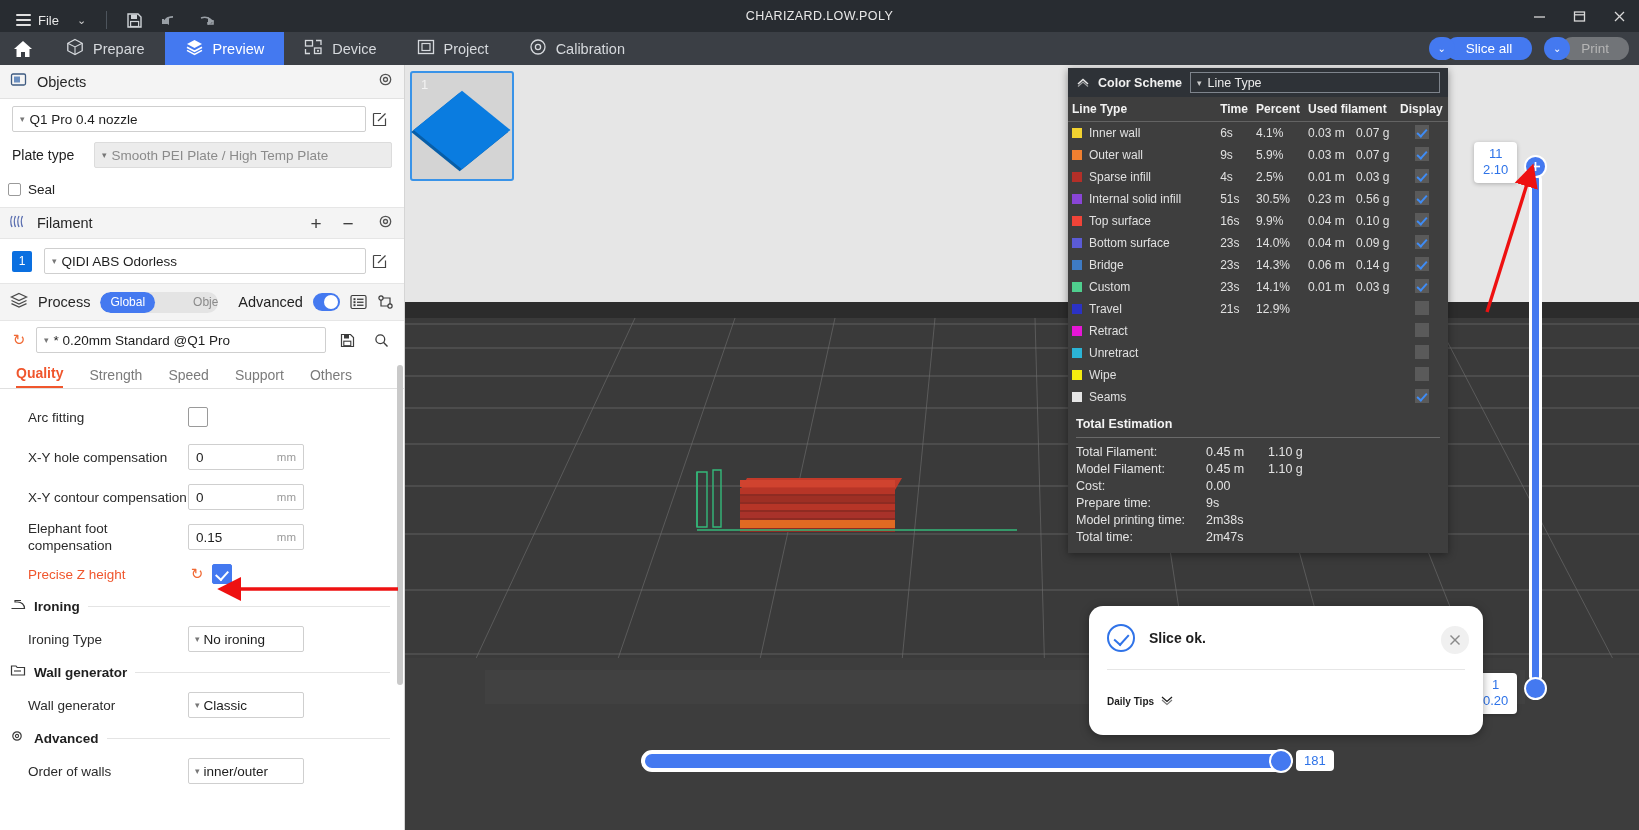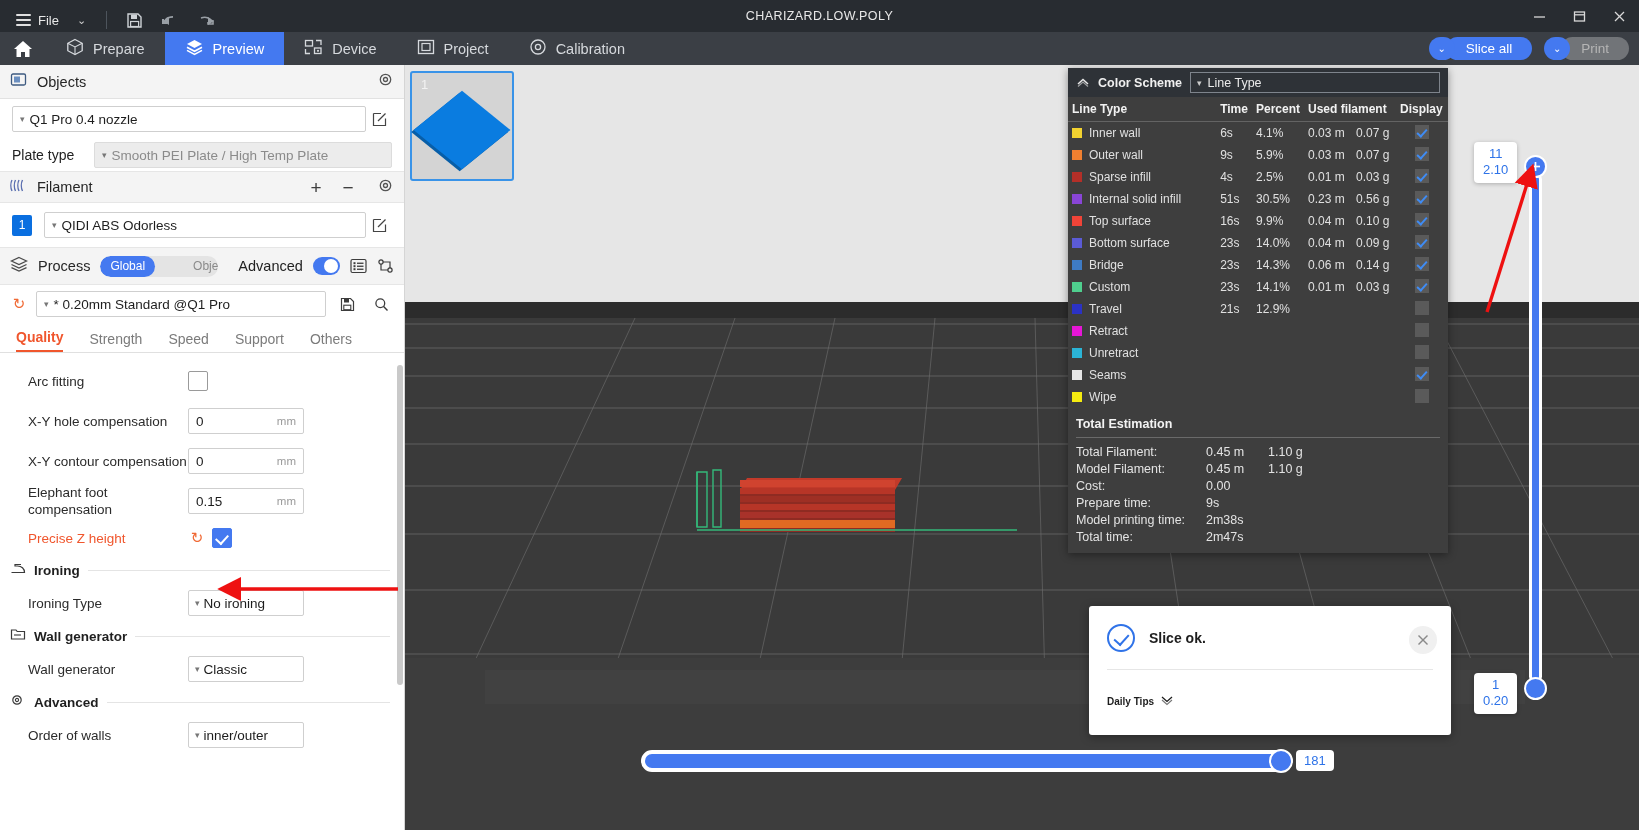--- a/index.html
+++ b/index.html
@@ -274,22 +274,22 @@
     position: absolute; right: -4px; top: -1px; width: 24px; height: 24px; border-radius: 50%;
     background: #4479f0; border: 2px solid #fff;
   }
   .hs-tip {
     position: absolute; left: 655px; top: 0px; background: #fff; color: #2e73e8;
     font-size: 13px; padding: 3px 8px; border-radius: 4px;
   }
 
   
   .popup {
-    position: absolute; left: 1089px; top: 606px; width: 362px; height: 129px;
-    background: #fff; border-radius: 3px; box-shadow: 0 2px 10px rgba(0,0,0,.35);
+    position: absolute; left: 1089px; top: 606px; width: 394px; height: 129px;
+    background: #fff; border-radius: 14px; box-shadow: 0 2px 10px rgba(0,0,0,.35);
   }
   .popup-row1 { display: flex; align-items: center; gap: 14px; padding: 18px 16px 0 18px; }
   .ok-circle {
     width: 28px; height: 28px; border-radius: 50%; border: 2.5px solid #3073e8; position: relative;
   }
   .ok-circle::after {
     content:""; position:absolute; left: 8px; top: 5px; width: 7px; height: 12px;
     border: solid #3073e8; border-width: 0 2.5px 2.5px 0; transform: rotate(42deg);
   }
   .popup .msg { font-size: 14px; font-weight: bold; color: #1d1d1d; }
@@ -523,20 +523,24 @@
     </div>
 
     <div class="row" style="height:32px;">
       <span class="platetype-label">Plate type</span>
       <div class="combo readonly">
         <span class="caret-s">▾</span>
         <span>Smooth PEI Plate / High Temp Plate</span>
       </div>
     </div>
 
+    <div class="checkline" style="height:36px;">
+      <span class="cbox"></span>
+      <span class="seal-lbl">Seal</span>
+    </div>
 
     <div class="section-head">
       <span>
         <svg width="17" height="15" viewBox="0 0 17 15">
             <g stroke="#5b6fb0" stroke-width="1.4" fill="none">
               <path d="M2 2 C0.5 5, 0.5 10, 2 13"></path>
               <path d="M5.5 2 C4 5, 4 10, 5.5 13"></path>
               <path d="M9 2 C7.5 5, 7.5 10, 9 13"></path>
               <path d="M12.5 2 C11 5, 11 10, 12.5 13"></path>
             </g>
@@ -837,34 +841,34 @@
         </tr>
         <tr>
           <td><span class="swatch" style="background:#2bb4d6"></span><span>Unretract</span></td>
           <td class="col-time"></td>
           <td class="col-pct"></td>
           <td class="col-m"></td>
           <td class="col-g"></td>
           <td class="col-disp"><span class="dcb"></span></td>
         </tr>
         <tr>
+          <td><span class="swatch" style="background:#f5ec10"></span><span>Wipe</span></td>
+          <td class="col-time"></td>
+          <td class="col-pct"></td>
+          <td class="col-m"></td>
+          <td class="col-g"></td>
+          <td class="col-disp"><span class="dcb"></span></td>
+        </tr>
+        <tr>
           <td><span class="swatch" style="background:#e6e6e6"></span><span>Seams</span></td>
           <td class="col-time"></td>
           <td class="col-pct"></td>
           <td class="col-m"></td>
           <td class="col-g"></td>
           <td class="col-disp"><span class="dcb on"></span></td>
-        </tr>
-        <tr>
-          <td><span class="swatch" style="background:#f5ec10"></span><span>Wipe</span></td>
-          <td class="col-time"></td>
-          <td class="col-pct"></td>
-          <td class="col-m"></td>
-          <td class="col-g"></td>
-          <td class="col-disp"><span class="dcb"></span></td>
         </tr>
       </tbody>
     </table>
 
     <div class="cs-total">Total Estimation</div>
     <div class="cs-total-rule"></div>
 
     <div class="cs-trow">
       <span class="k">Total Filament:</span>
       <span class="v1">0.45 m</span>

